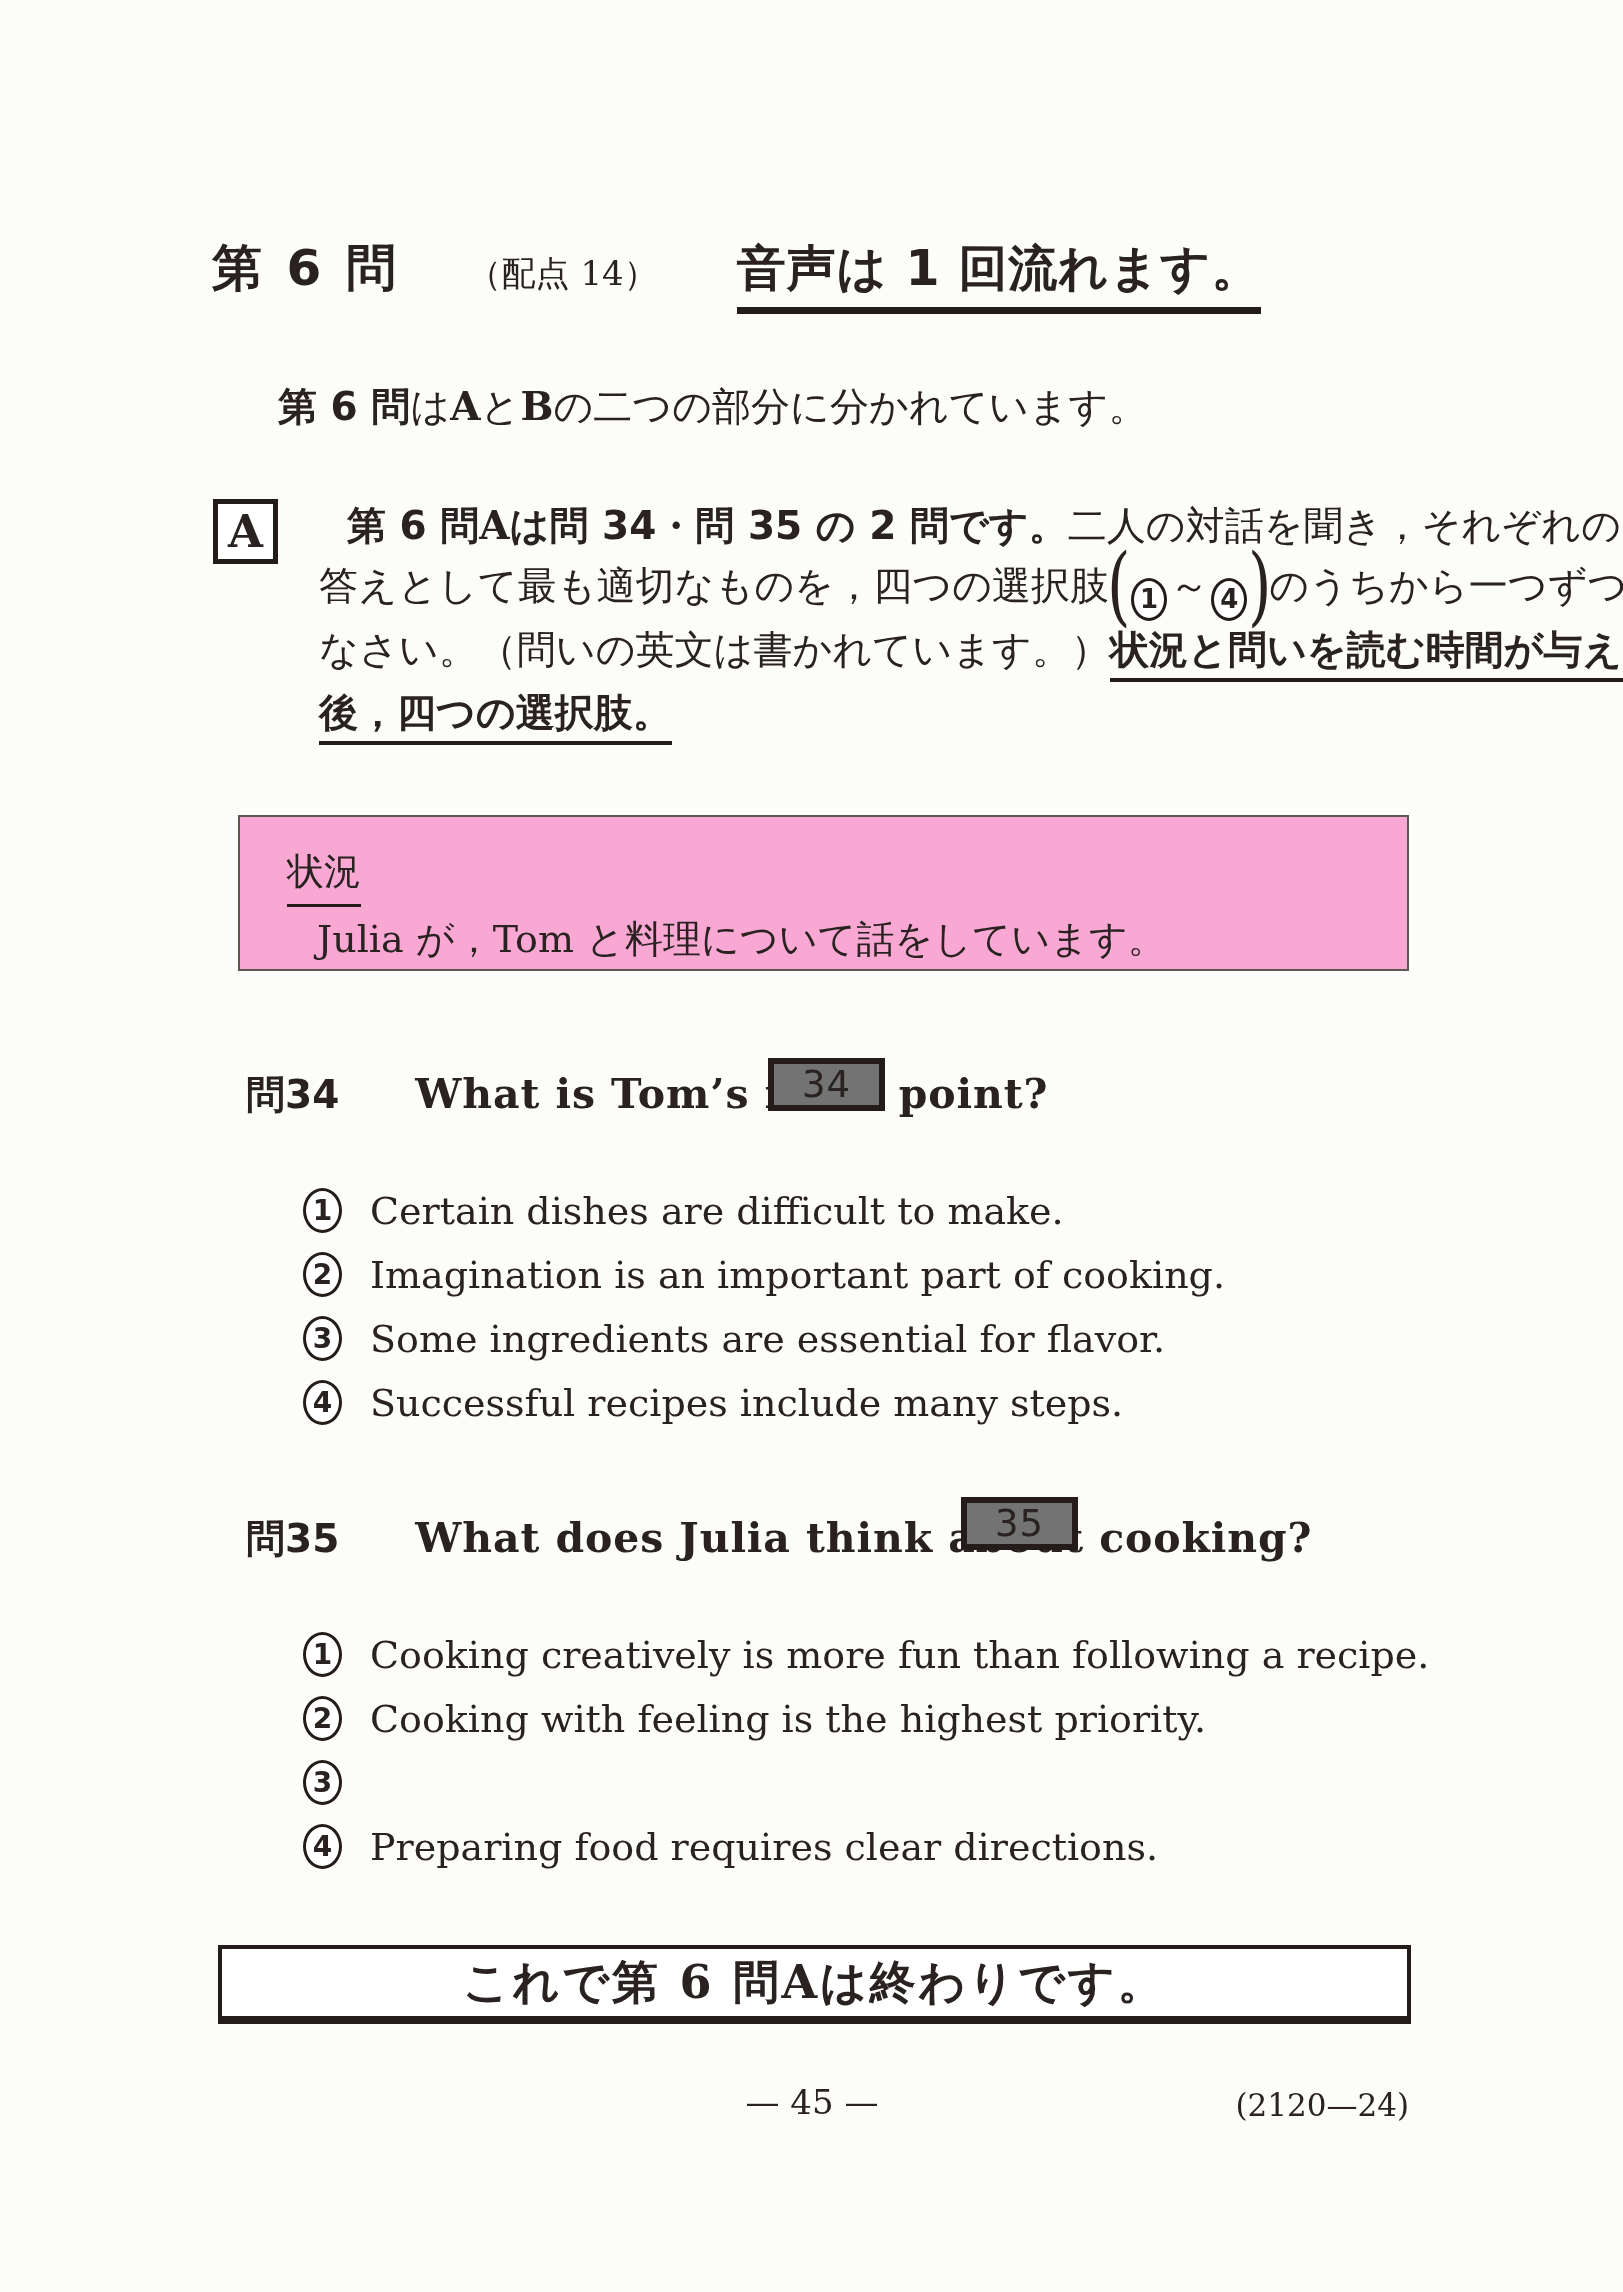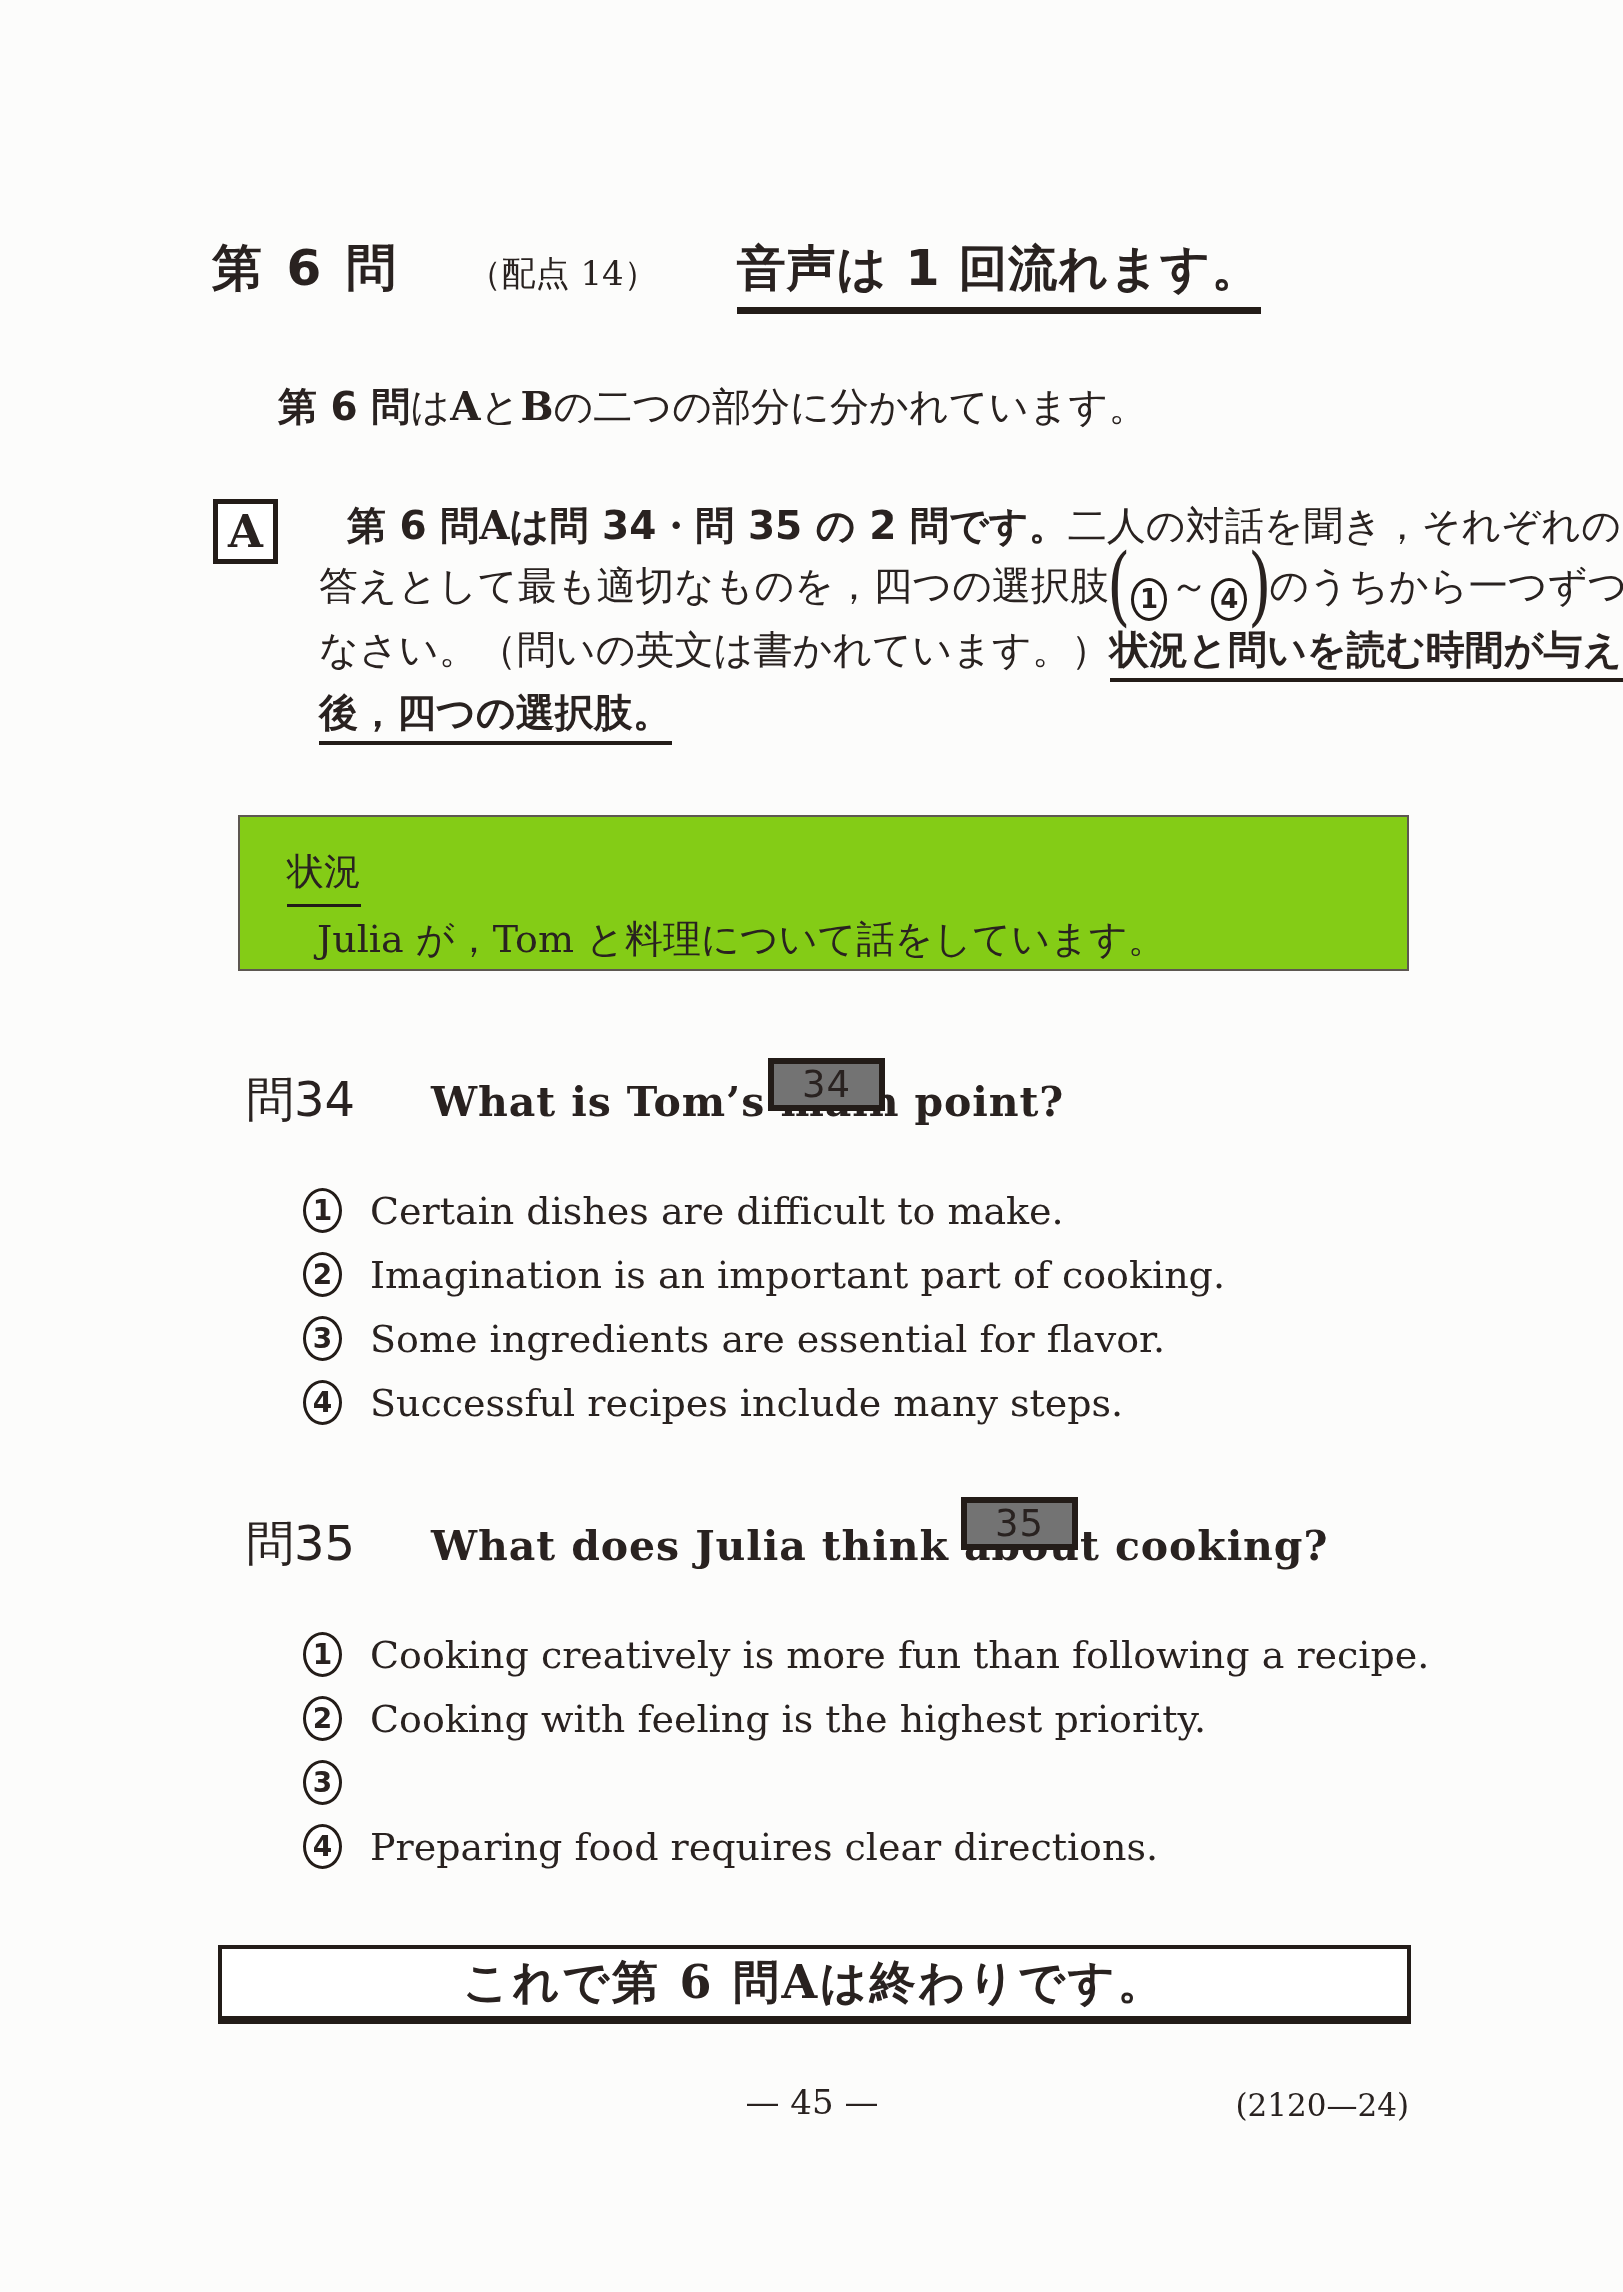--- a/index.html
+++ b/index.html
@@ -39,27 +39,27 @@
       box-sizing:border-box;display:flex;align-items:center;justify-content:center;
       font-size:45px;font-weight:700;background:#fff;}
 
   .instr{font-size:39px;line-height:45px;}
   .instr.l1{left:347px;top:503px;}
   .instr.l2{left:319px;top:563px;}
   .instr.l3{left:319px;top:627px;}
   .instr.l4{left:319px;top:690px;}
 
   .situation-box{left:238px;top:815px;width:1171px;height:156px;
-      border:2.7px solid #5d5751;box-sizing:border-box;background:#84cc16;}
+      border:2.7px solid #5d5751;box-sizing:border-box;background:#f9a8d4;}
   .situation-label{position:absolute;left:47px;top:30px;font-size:37px;
       border-bottom:3.6px solid #231c18;padding-bottom:7.2px;}
   .situation-text{position:absolute;left:77px;top:97px;font-size:38px;white-space:nowrap;}
 
   .q-row{display:flex;align-items:baseline;}
-  .q-label{font-size:48px;font-weight:400;}
+  .q-label{font-size:39px;font-weight:700;}
   .q-text{font-size:41px;font-weight:700;margin-left:38px;letter-spacing:0.9px;}
   .q34-row{left:246px;top:1068px;}
   .q35-row{left:246px;top:1512px;}
 
   .answer-box{width:117px;height:53px;border:6.3px solid #231c18;box-sizing:border-box;
       display:flex;align-items:center;justify-content:center;background:#737373;}
   .answer-box span{font-family:"DejaVu Sans","Liberation Sans",sans-serif;
       font-size:37px;font-weight:400;letter-spacing:0.9px;}
   .ab34{left:768px;top:1058px;}
   .ab35{left:961px;top:1497px;}

